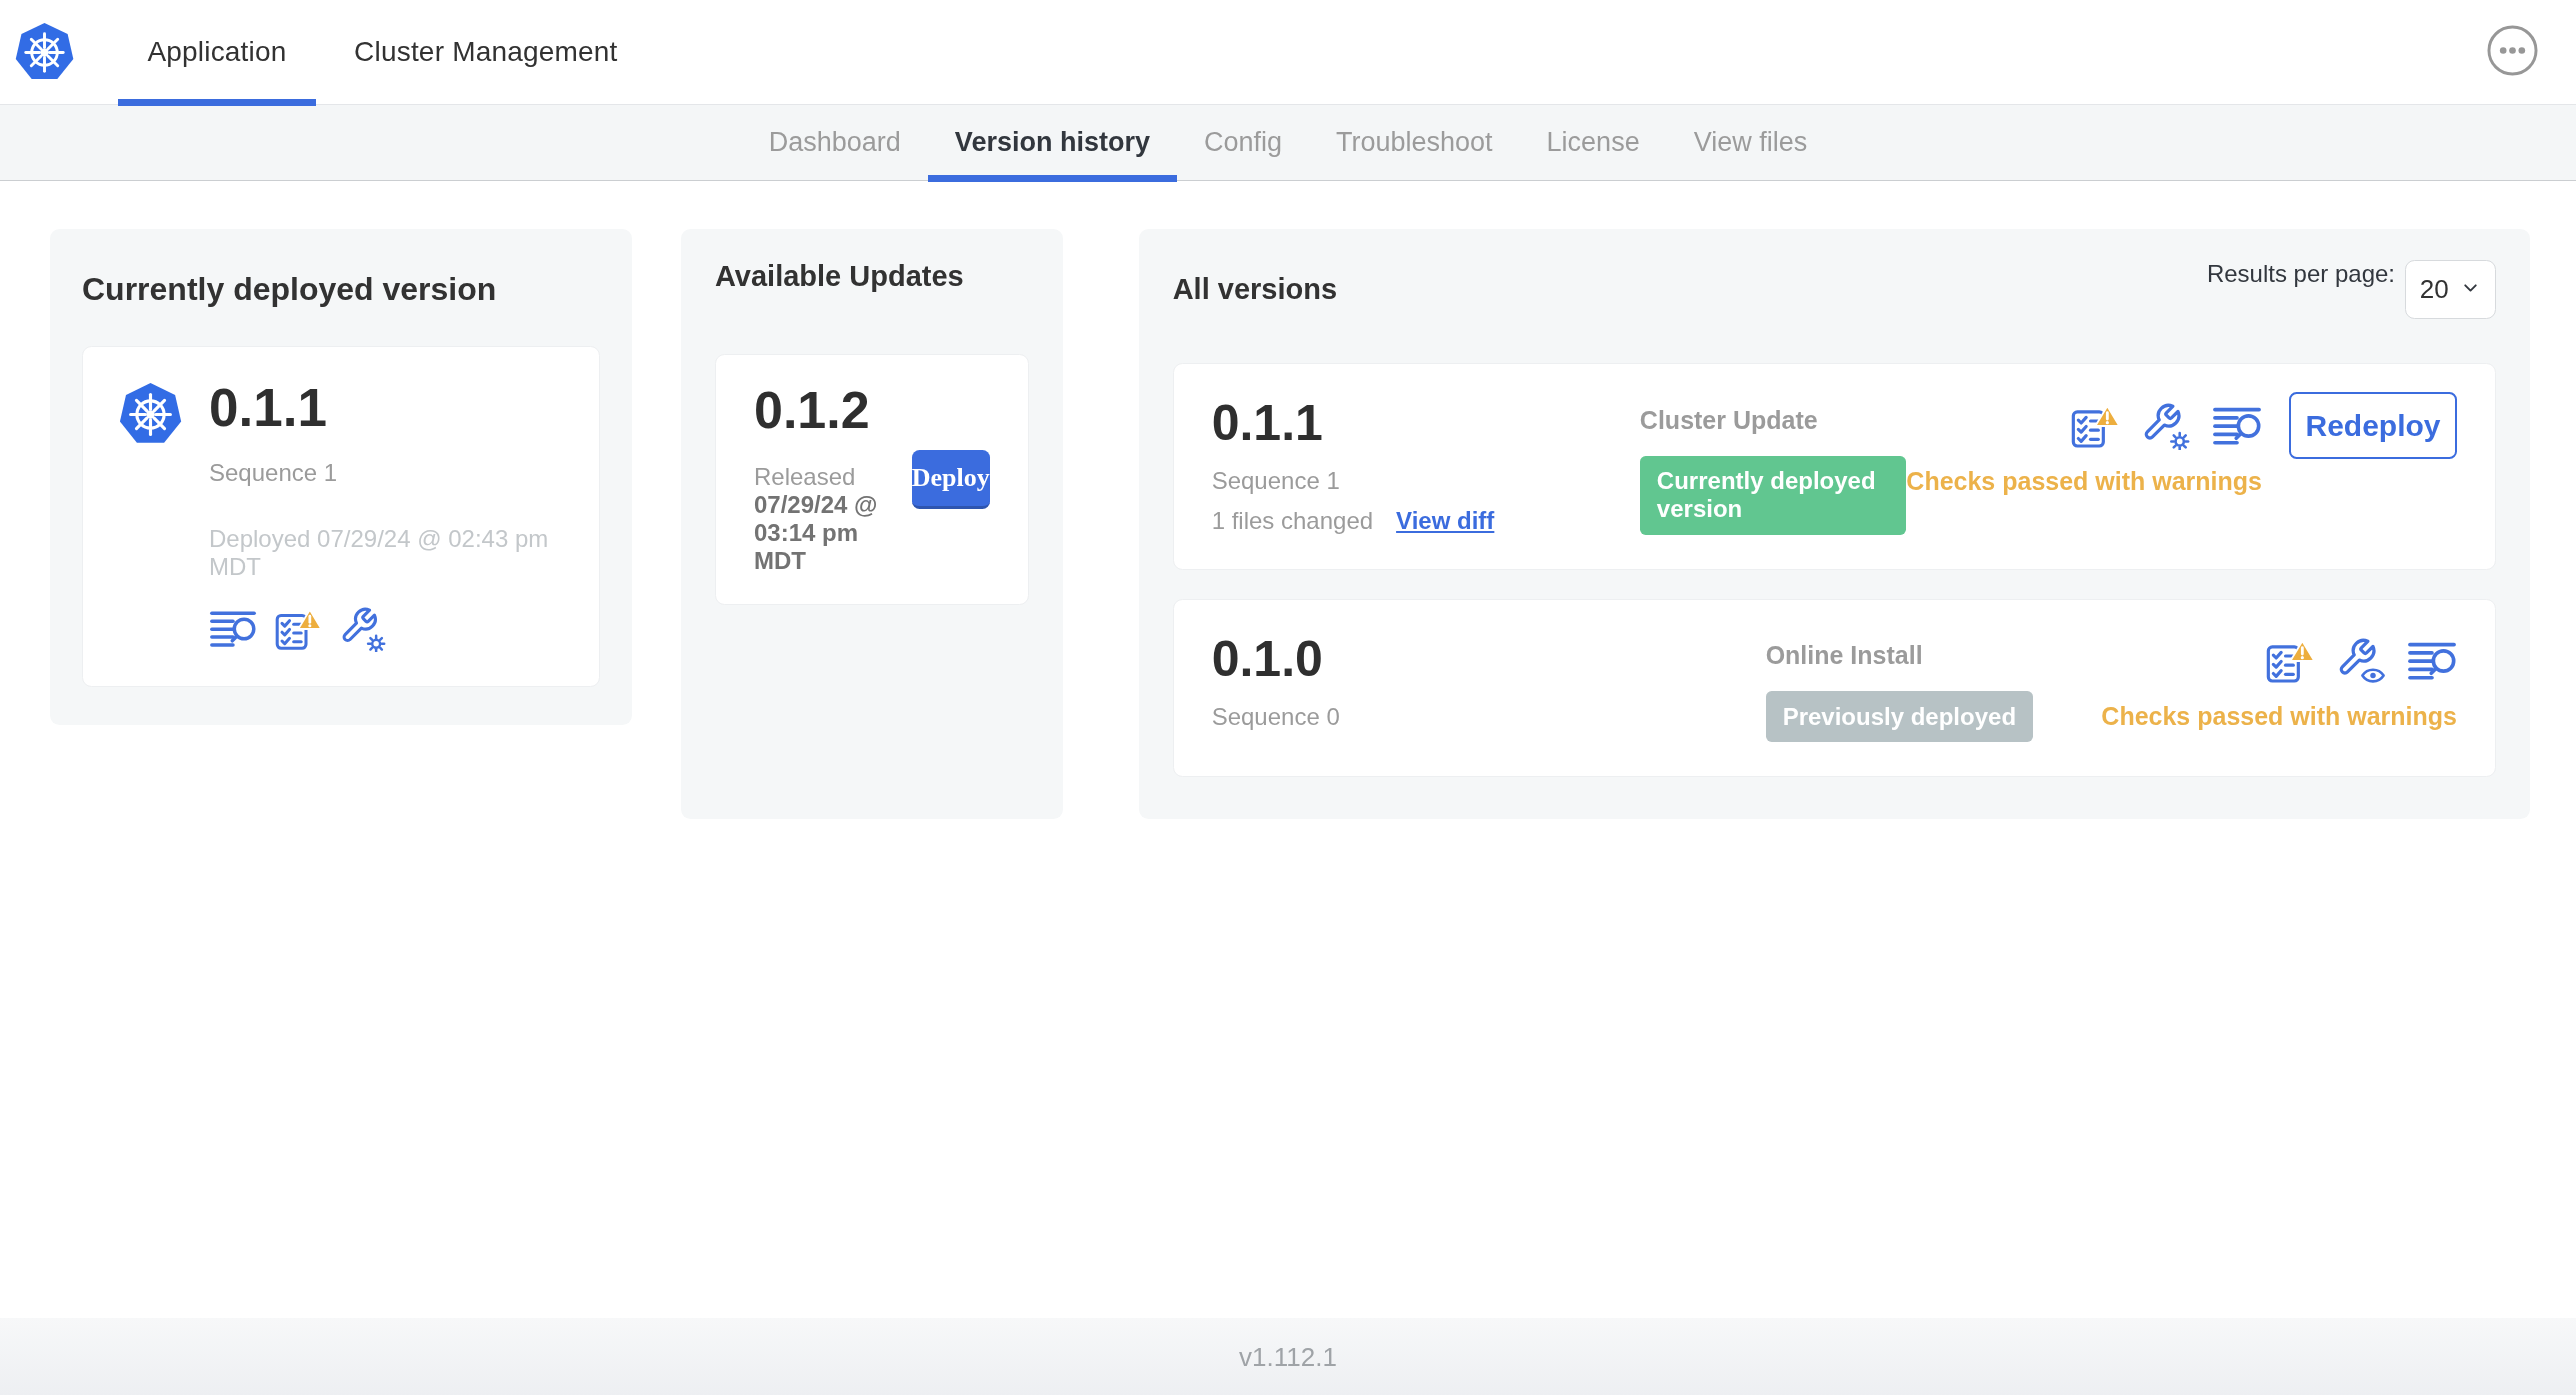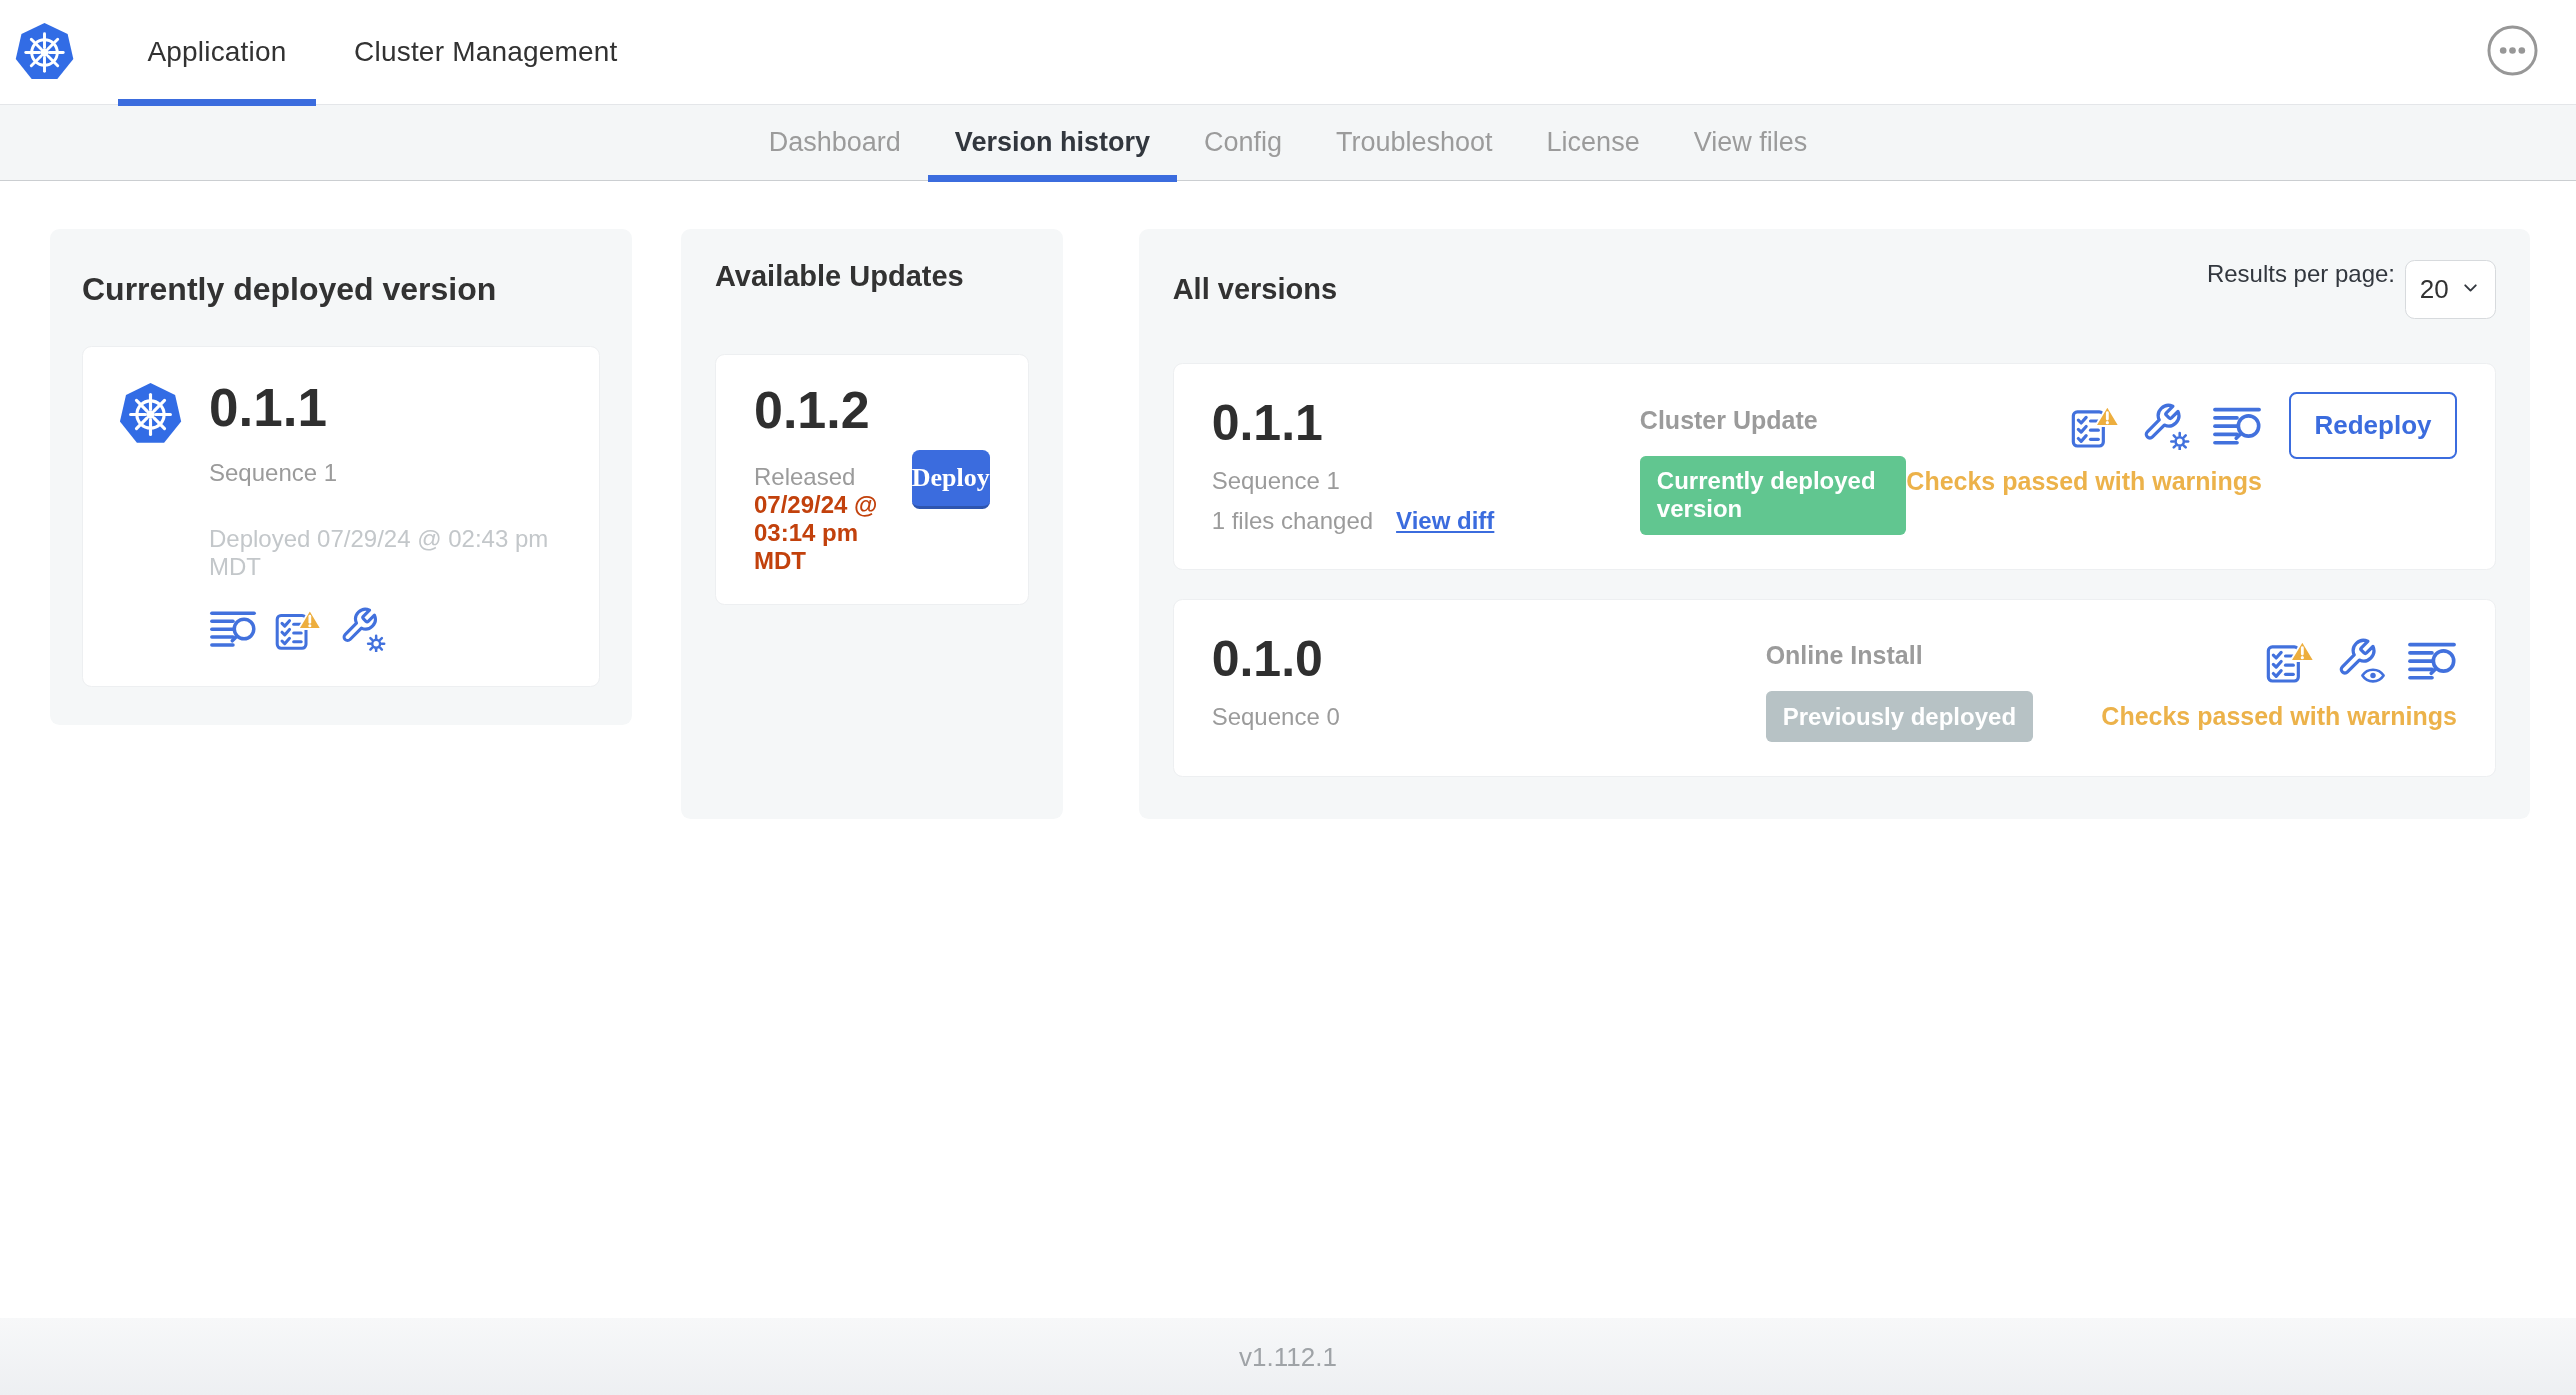--- a/index.html
+++ b/index.html
@@ -55,21 +55,21 @@
   
   .right-col { flex:1; display:flex; flex-direction:row; gap:76px; }
   .section-title { font-size:29px; font-weight:700; color:#323232; }
   .updates-panel { padding:31px 34px 38px; }
   .update-card {
     margin-top:61px; padding:29px 38px; min-height:174px;
     display:flex; align-items:center; justify-content:space-between;
   }
   .update-version { font-size:52px; font-weight:800; color:#2F2F2F; line-height:1; }
   .released { font-size:24px; color:#9B9B9B; margin-top:27px; }
-  .released b { font-weight:700; color:#c2410c; }
+  .released b { font-weight:700; color:#737373; }
   .btn-primary {
     background:#3B6CDE; border:none; border-bottom:3.8px solid #2E55AF; border-radius:7.6px;
     color:#fff; font-size:26px; font-weight:700; width:120px; height:59px; cursor:pointer;
     font-family:Liberation Serif, serif;
   }
   
   .versions-panel { padding:31px 34px 42px; }
   .versions-head { display:flex; align-items:center; justify-content:space-between; }
   .rpp { display:flex; align-items:flex-start; gap:10px; }
   .rpp-label { font-size:24px; color:#32373E; }
@@ -93,21 +93,21 @@
   }
   .badge.green { background:#61C690; }
   .badge.gray  { background:#B7C2C5; }
   .vr-actions { margin-left:auto; display:flex; align-items:flex-start; gap:27px; margin-top:3.8px; }
   .checks-stack { display:flex; flex-direction:column; align-items:flex-end; }
   .checks-stack .icon-row { margin-top:0; gap:21px; }
   .checks-stack .icon-btn svg { width:50px; height:48px; }
   .warning-text { font-size:25px; font-weight:700; color:#ECB24A; margin-top:17px; white-space:nowrap; }
   .btn-outline {
     background:#fff; border:2.9px solid #3B6CDE; border-radius:7.6px; color:#3B6CDE;
-    font-size:26px; font-weight:700; width:168px; height:67px; cursor:pointer;
+    font-size:30px; font-weight:700; width:168px; height:67px; cursor:pointer;
     margin-top:-9.5px; font-family:inherit;
   }
   
   .footer {
     position:absolute; left:0; right:0; bottom:0; height:78px;
     background:linear-gradient(180deg,#F7F8F9 0%,#EDEFF2 100%);
     display:flex; align-items:center; justify-content:center;
     font-size:26px; color:#9FA3A7;
   }
   svg .stroke { stroke:#4271DD; stroke-width:1.9; fill:none; stroke-linecap:round; stroke-linejoin:round; }

